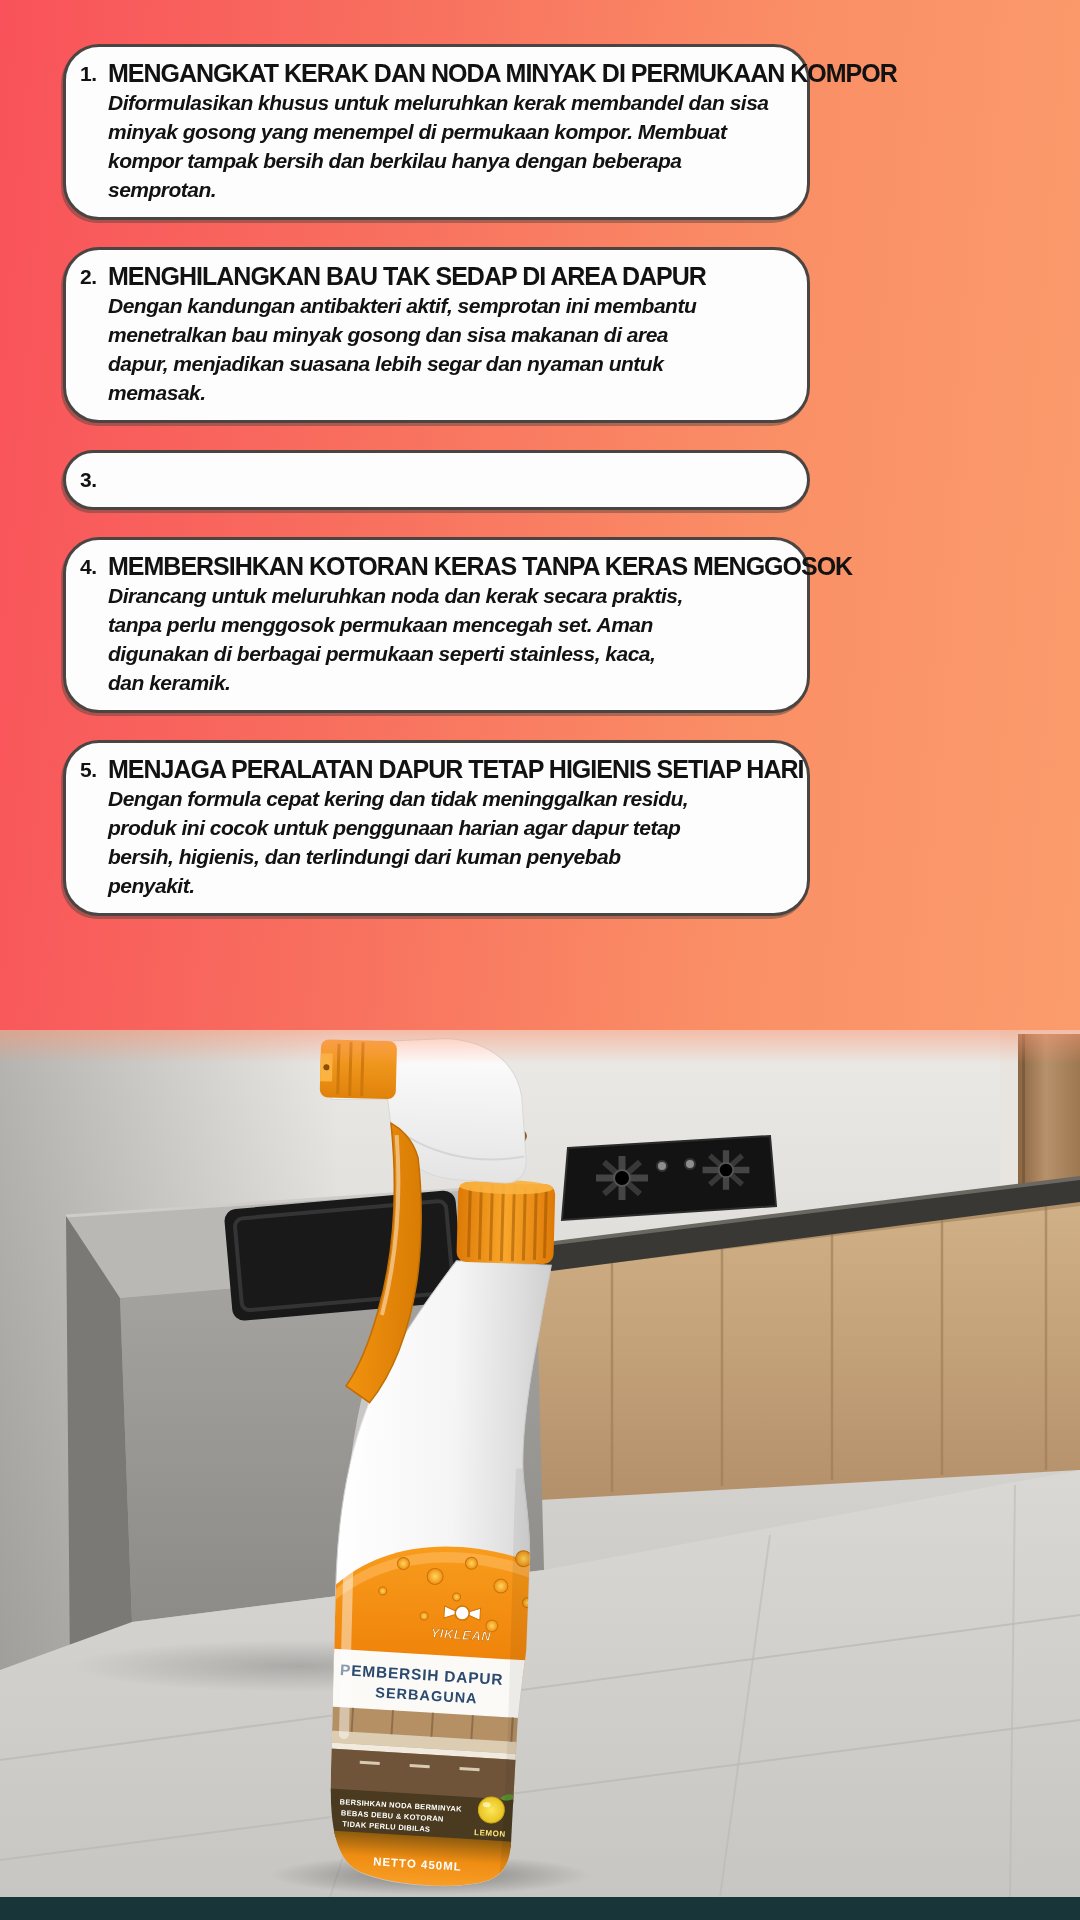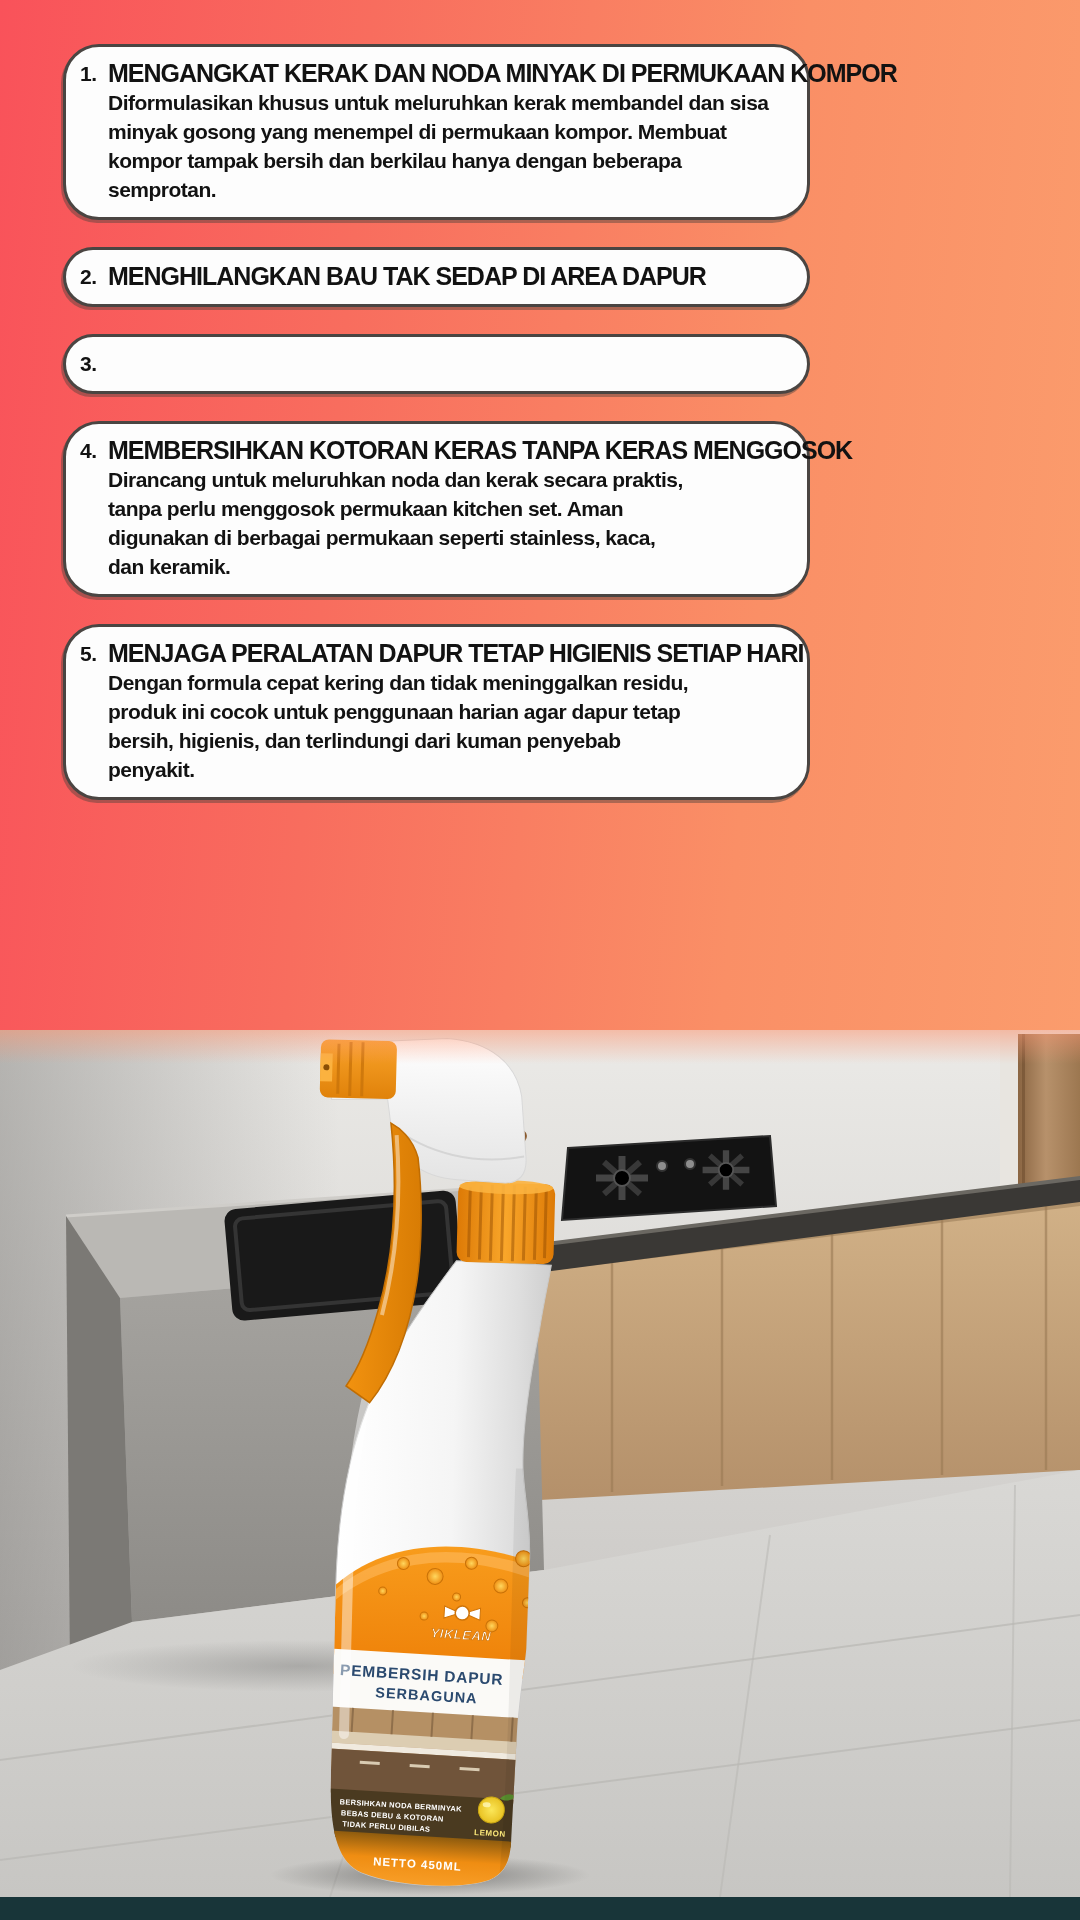--- a/index.html
+++ b/index.html
@@ -21,21 +21,21 @@
     padding:12px 10px 13px 14px;display:flex;color:#121212;
   }
   .card .num{
     flex:none;width:28px;font-weight:700;font-size:21px;line-height:29px;letter-spacing:-0.5px;
   }
   .card .content{flex:1;min-width:0;}
   .card .title{
     font-weight:700;font-size:25px;line-height:29px;letter-spacing:-1px;white-space:nowrap;
   }
   .card .body{
-    font-weight:700;font-size:21px;line-height:29px;letter-spacing:-0.5px;white-space:pre-line;
+    font-weight:700;font-size:21px;line-height:29px;letter-spacing:-0.5px;white-space:pre-line;font-style:italic;
   }
   .photo{
     position:absolute;left:0;top:1030px;width:1080px;height:867px;overflow:hidden;
     background:linear-gradient(180deg,#ebeae7,#c2c0bd);
   }
   .photo::before{
     content:"";position:absolute;left:0;top:0;width:100%;height:34px;z-index:5;
     background:linear-gradient(180deg,rgba(250,150,115,.55),rgba(250,150,115,0));
     pointer-events:none;
   }
@@ -59,31 +59,35 @@
       <div class="body">Diformulasikan khusus untuk meluruhkan kerak membandel dan sisa
 minyak gosong yang menempel di permukaan kompor. Membuat
 kompor tampak bersih dan berkilau hanya dengan beberapa
 semprotan.</div>
     </div>
   </div>
   <div class="card">
     <span class="num">2.</span>
     <div class="content">
       <div class="title">MENGHILANGKAN BAU TAK SEDAP DI AREA DAPUR</div>
+      <div class="body">Dengan kandungan antibakteri aktif, semprotan ini membantu
+menetralkan bau minyak gosong dan sisa makanan di area
+dapur, menjadikan suasana lebih segar dan nyaman untuk
+memasak.</div>
     </div>
   </div>
   <div class="card">
     <span class="num">3.</span>
   </div>
   <div class="card">
     <span class="num">4.</span>
     <div class="content">
       <div class="title">MEMBERSIHKAN KOTORAN KERAS TANPA KERAS MENGGOSOK</div>
       <div class="body">Dirancang untuk meluruhkan noda dan kerak secara praktis,
-tanpa perlu menggosok permukaan kitchen set. Aman
+tanpa perlu menggosok permukaan mencegah set. Aman
 digunakan di berbagai permukaan seperti stainless, kaca,
 dan keramik.</div>
     </div>
   </div>
   <div class="card">
     <span class="num">5.</span>
     <div class="content">
       <div class="title">MENJAGA PERALATAN DAPUR TETAP HIGIENIS SETIAP HARI</div>
       <div class="body">Dengan formula cepat kering dan tidak meninggalkan residu,
 produk ini cocok untuk penggunaan harian agar dapur tetap

